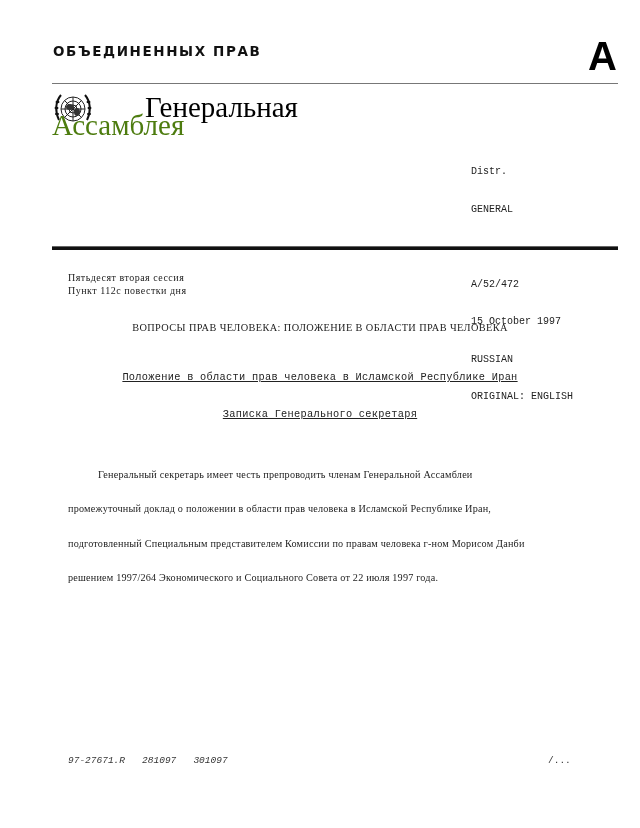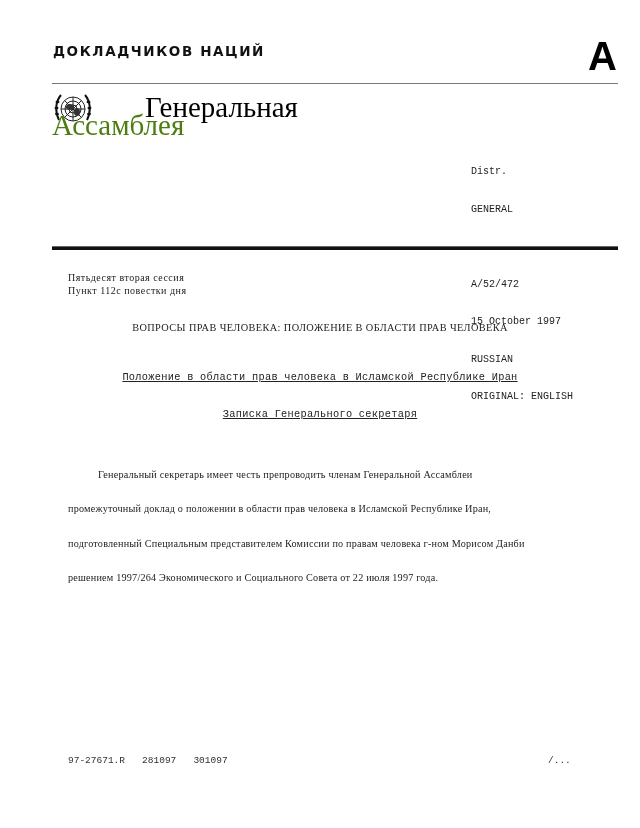--- a/index.html
+++ b/index.html
@@ -15,28 +15,28 @@
   .hr-thick { left: 52px; top: 246px; width: 566px; height: 3px; background: #111; border-top: 0.5px solid #666; }
   .session { left: 68px; top: 271px; font-family: "Liberation Serif", serif; font-size: 10px; line-height: 13px; color: #222; letter-spacing: 0.5px; }
   .title { left: 60px; width: 520px; top: 321px; text-align: center; font-family: Liberation Serif, serif; font-size: 10.3px; line-height: 14px; color: #222; letter-spacing: 0.4px; }
   .subtitle { left: 60px; width: 520px; text-align: center; font-family: Liberation Mono, monospace; font-size: 10.3px; color: #222; letter-spacing: 0.3px; }
   .subtitle span { text-decoration: underline; }
   .sub1 { top: 371px; }
   .sub2 { top: 408px; }
   .body-para { left: 68px; width: 512px; top: 447px; font-family: "Liberation Serif", serif; font-size: 10.2px; line-height: 13.3px; color: #222; letter-spacing: 0.2px; text-align: justify; }
   .body-para .l { display: block; white-space: nowrap; margin-top: 21px; }
   .body-para .ind { padding-left: 30px; }
-  .footer-left { left: 68px; top: 755px; font-family: "Liberation Mono", monospace; font-size: 9.5px; color: #333; white-space: pre; }
+  .footer-left { left: 68px; top: 755px; font-family: "Liberation Mono", monospace; font-size: 9.5px; color: #333; white-space: pre; font-style: italic; }
   .footer-right { left: 548px; top: 755px; font-family: "Liberation Mono", monospace; font-size: 9.5px; color: #333; }
 </style>
 </head>
 <body>
 
 <div class="abs org">
-  <div>ДОКЛАДЧИКОВ НАЦИЙ</div>
+  <div>ОБЪЕДИНЕННЫХ ПРАВ</div>
 </div>
 
 <div class="abs big-a">A</div>
 
 <div class="abs hr-thin"></div>
 
 <div class="abs emblem">
   <svg width="40" height="40" viewBox="0 0 40 40">
     <g fill="none" stroke="#222" stroke-width="1">
       <circle cx="20" cy="19" r="12"></circle>

